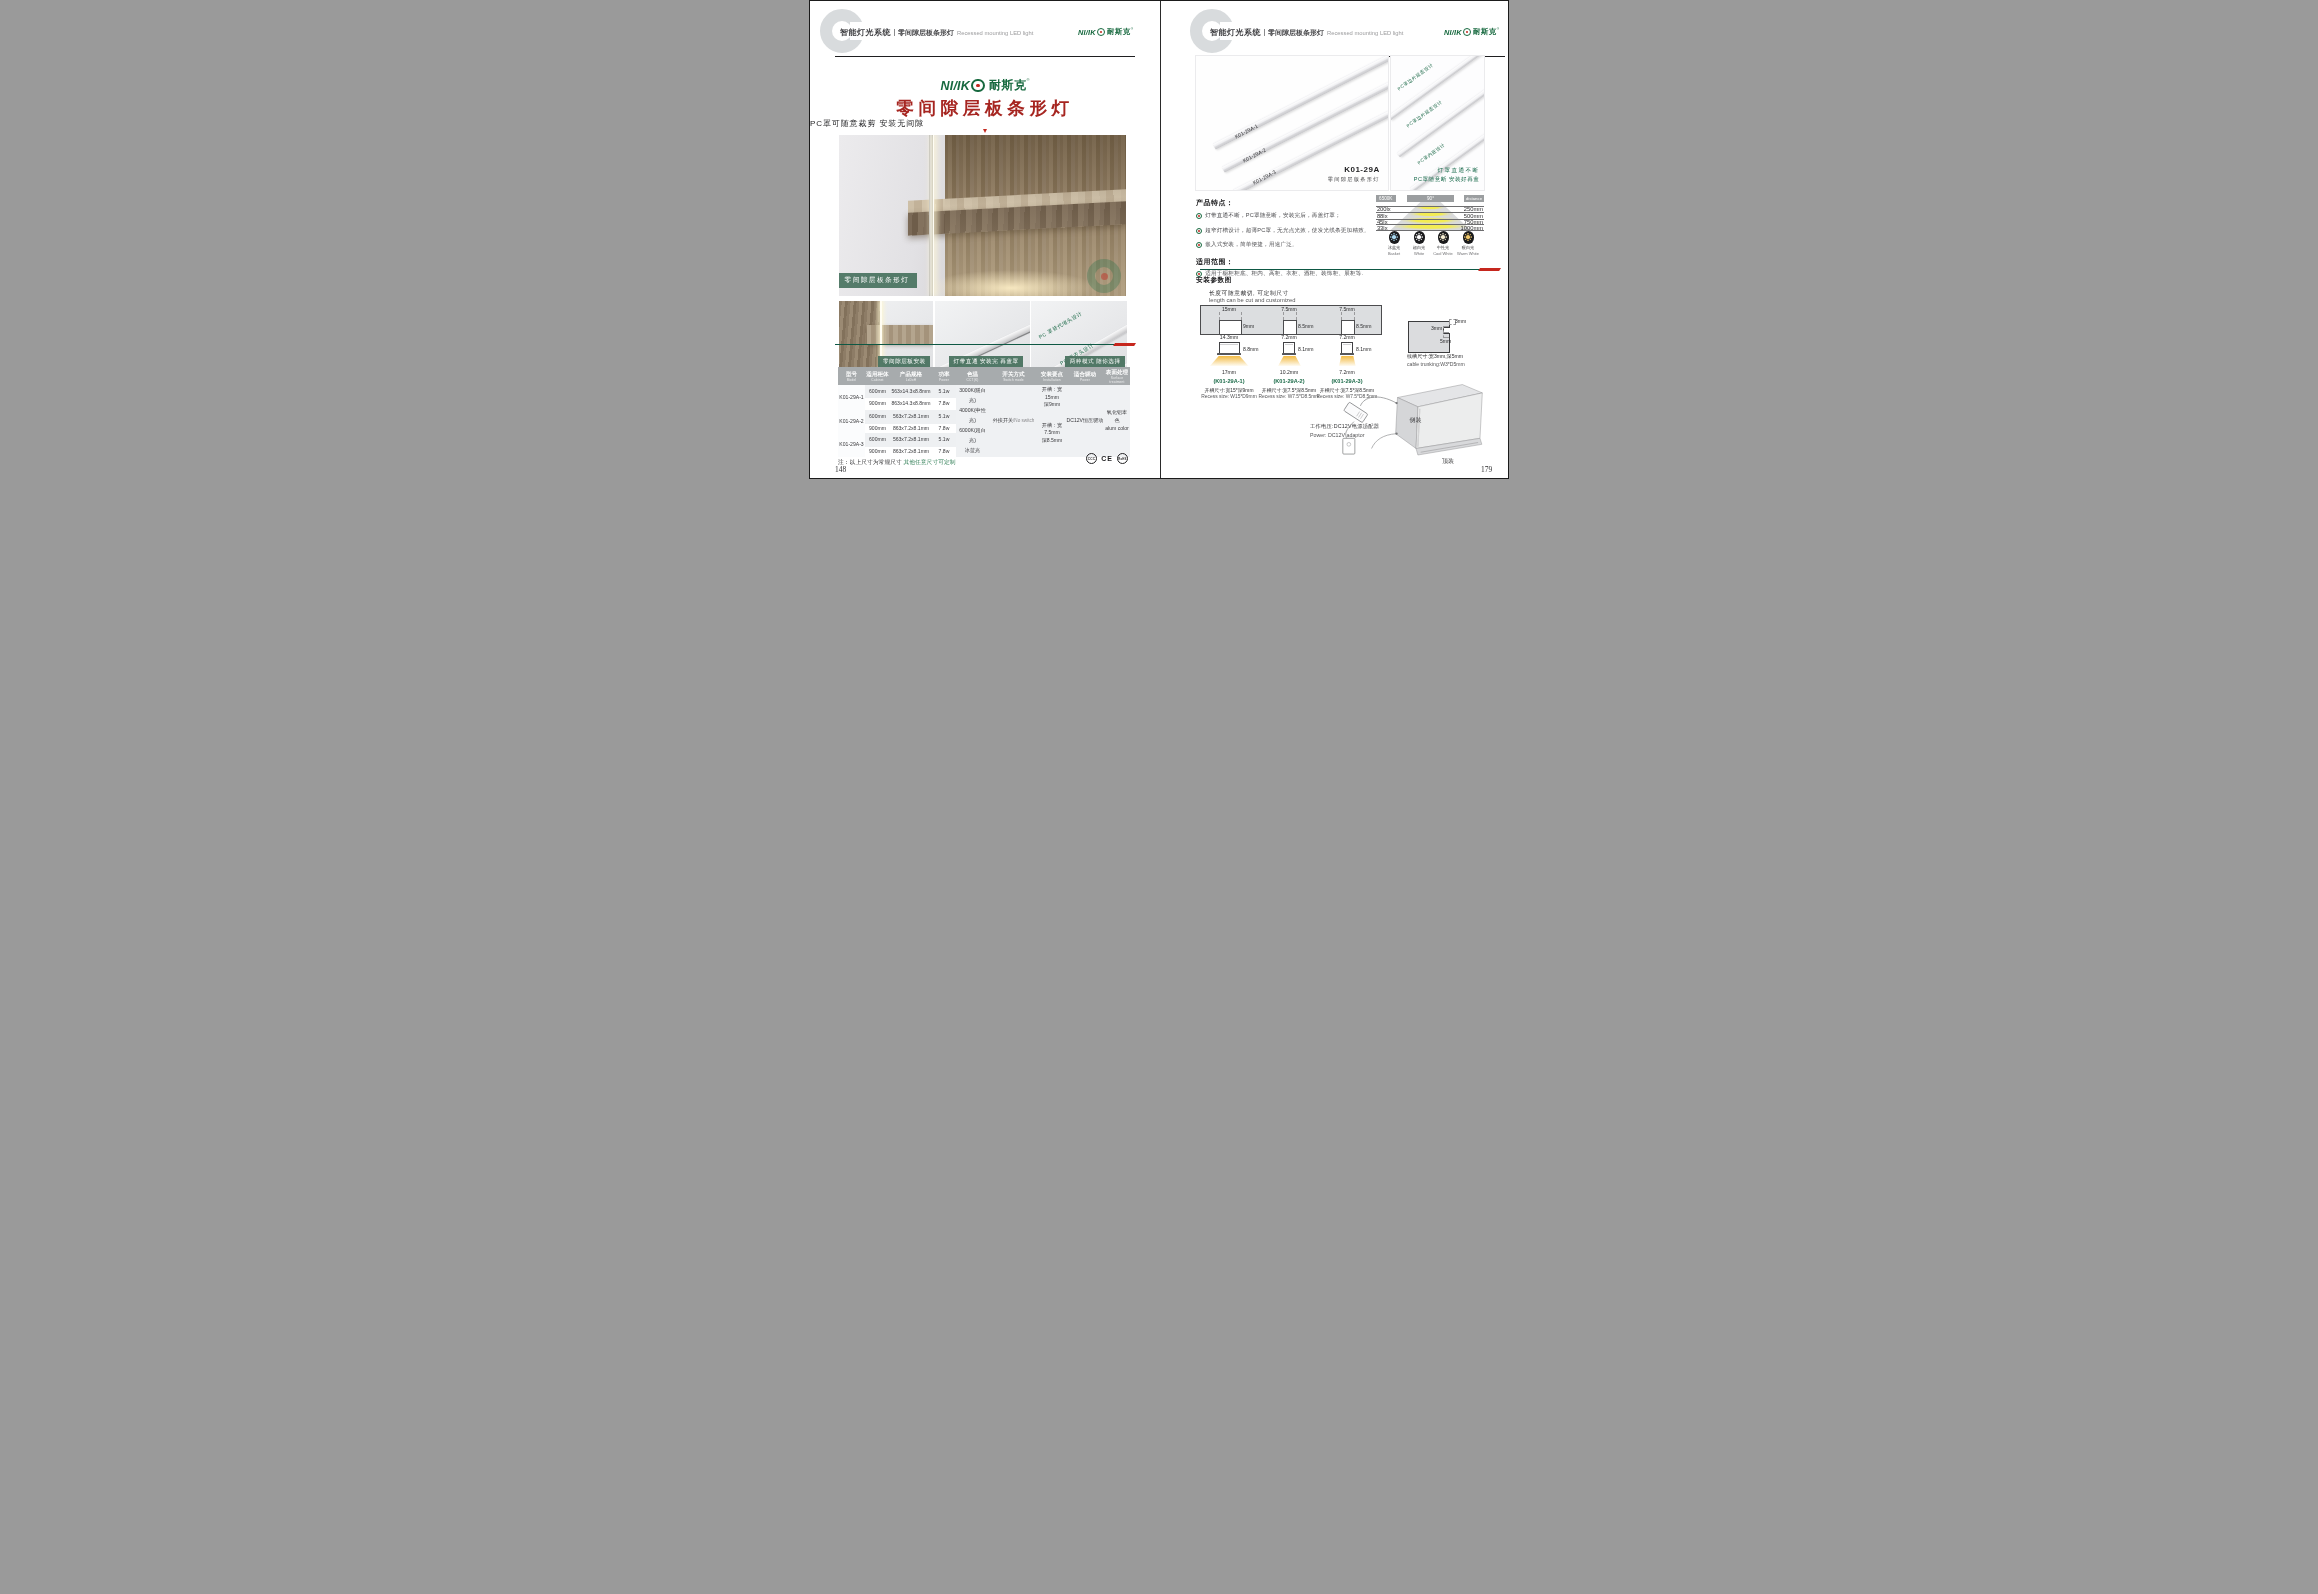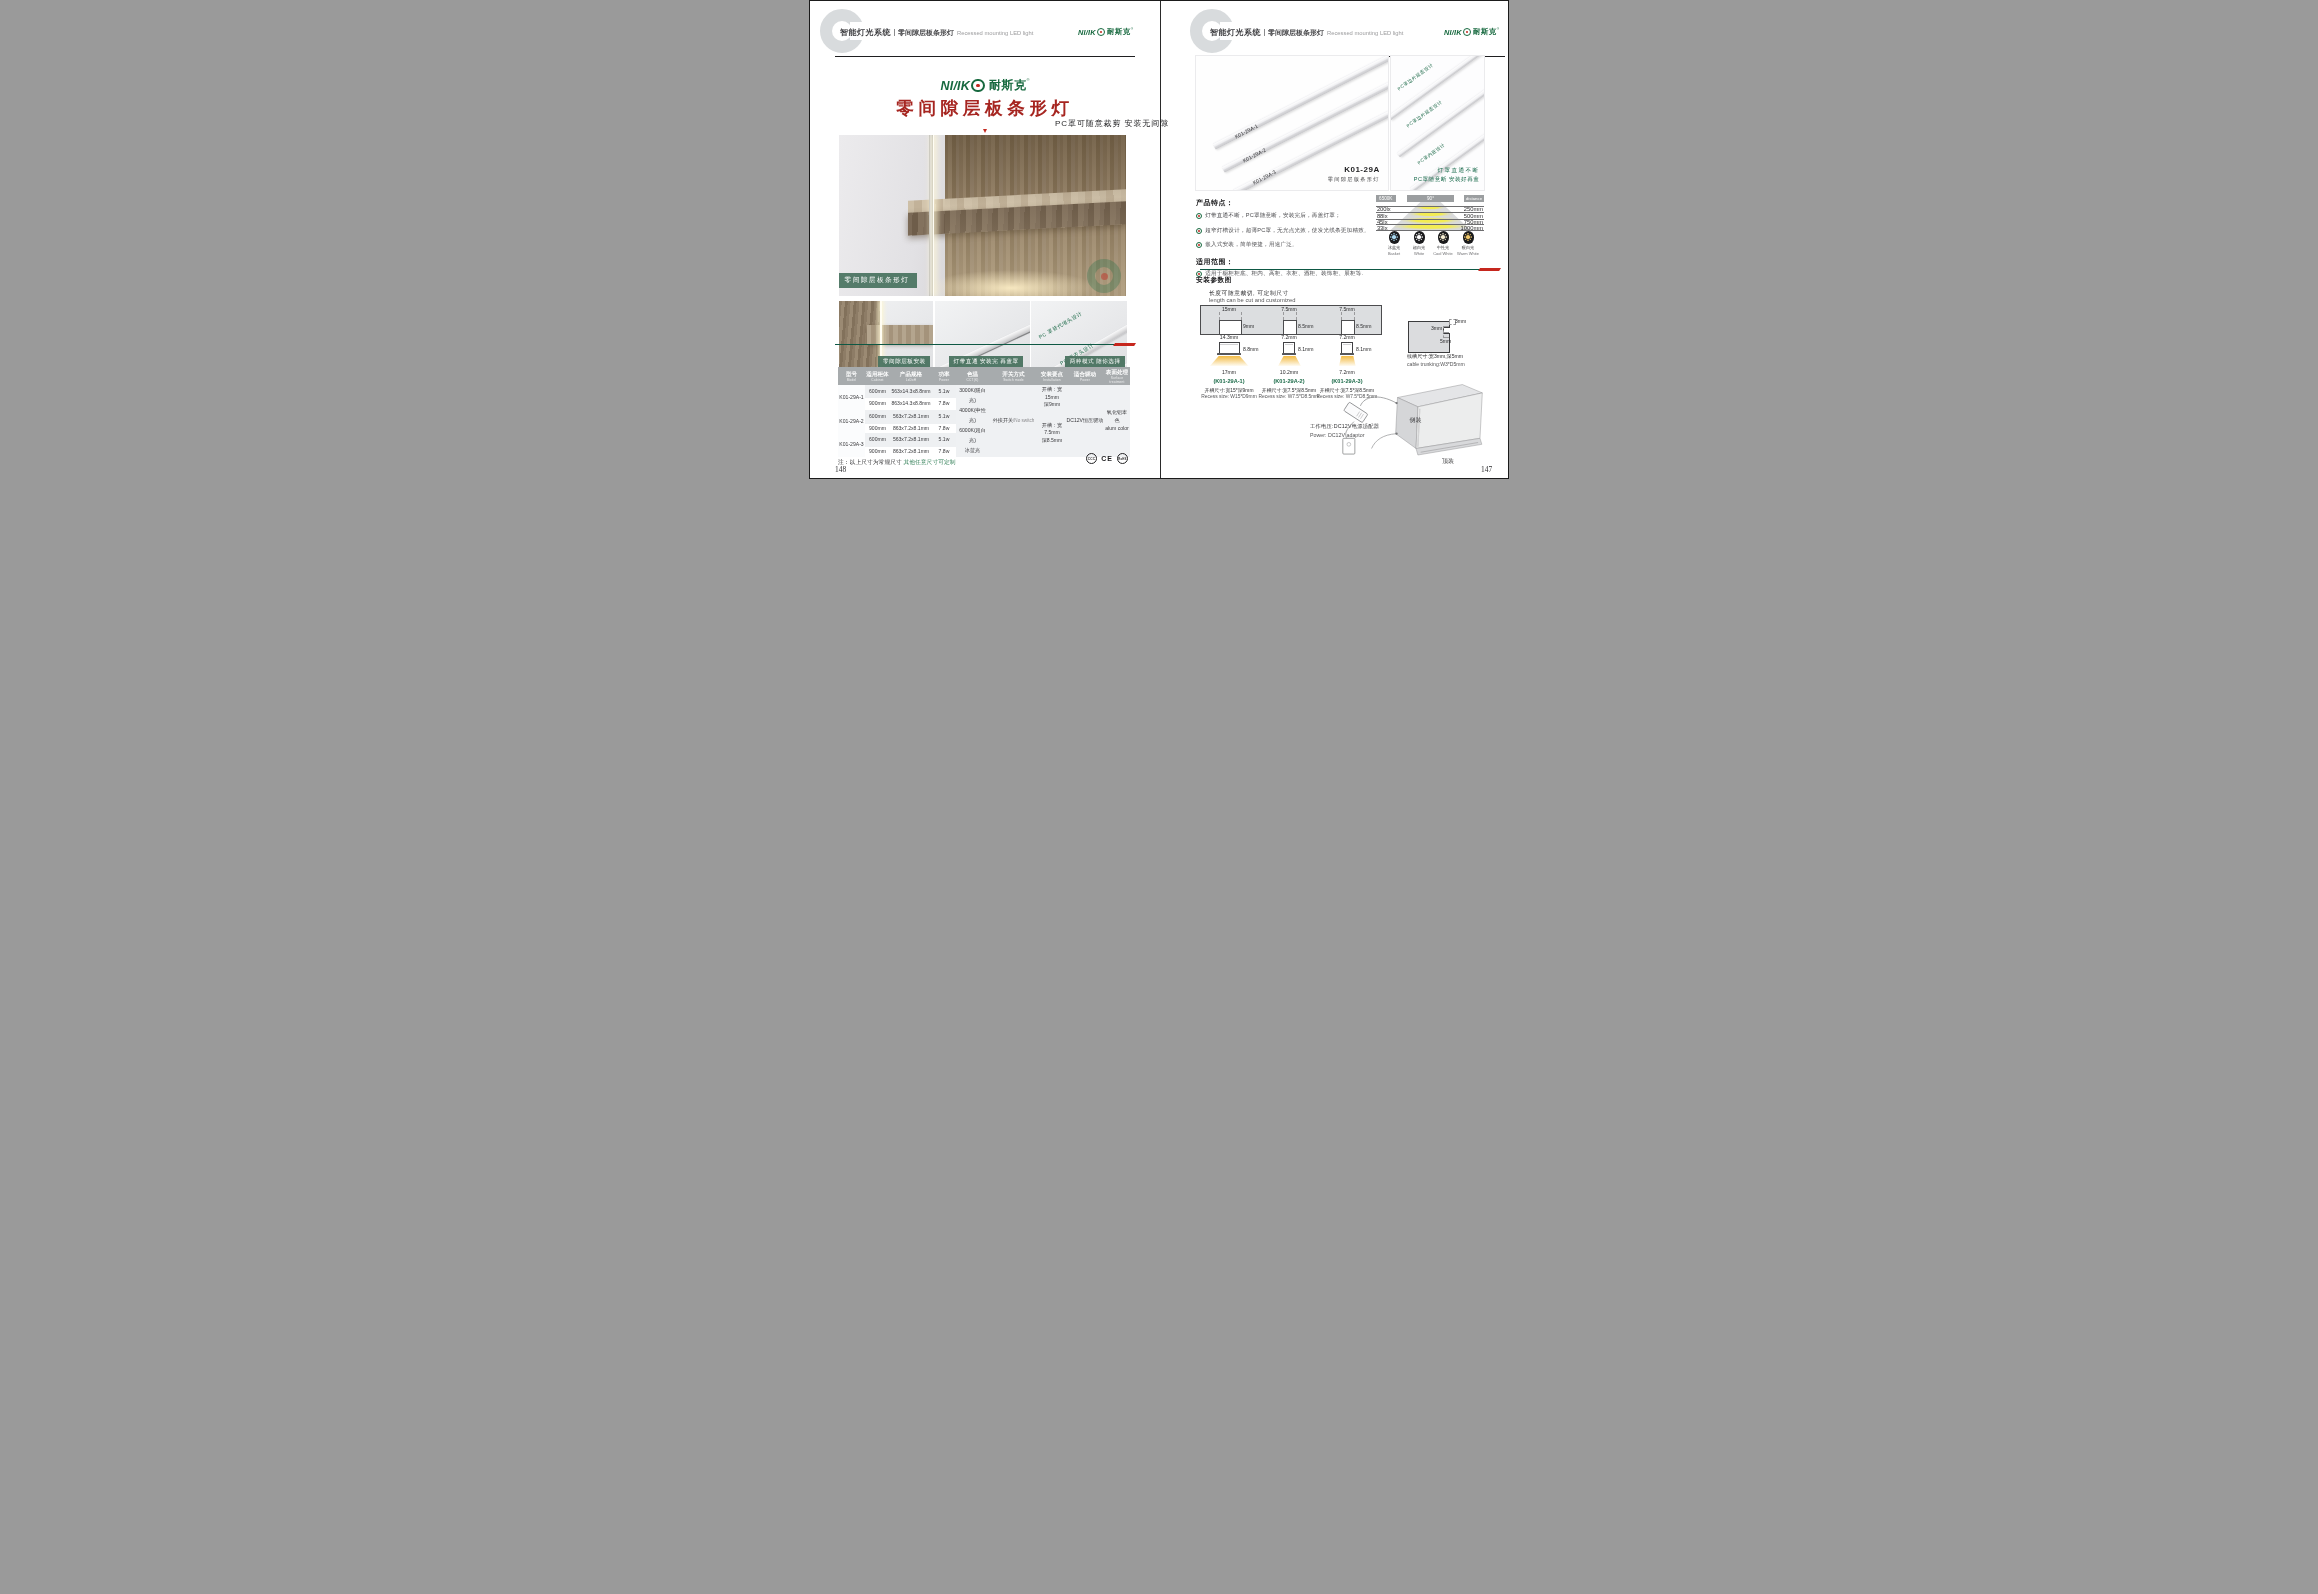--- a/index.html
+++ b/index.html
@@ -27,21 +27,21 @@
   .logo-sm .eye i{width:1.9px;height:1.9px;}
   .hdr-rule{position:absolute;height:1.4px;background:linear-gradient(#4d4d4f 30%,#fff 30% 45%,#1f1f21 45%);}
 
   
   .hero-logo{left:0;top:76px;width:350px;display:flex;justify-content:center;}
   .logo-lg .lat{font-size:12.5px;}
   .logo-lg .cn{font-size:12px;margin-left:2.8px;}
   .logo-lg .eye{width:9.3px;height:9.3px;border-width:2.3px;}
   .logo-lg .eye i{width:3.2px;height:3.2px;}
   .hero-title{left:0;top:95px;width:350px;text-align:center;font-family:"Liberation Serif",serif;font-weight:bold;font-size:17.6px;color:#a62520;letter-spacing:4.6px;}
-  .hero-sub{left:0;top:117px;width:350px;text-align:right;font-size:8px;color:#1f1f21;letter-spacing:0.9px;padding-left:9px;}
+  .hero-sub{left:0;top:117px;width:350px;text-align:left;font-size:8px;color:#1f1f21;letter-spacing:0.9px;}
   .hero-tri{left:173px;top:128px;width:0;height:0;border-left:2.8px solid transparent;border-right:2.8px solid transparent;border-top:4.2px solid #c52b20;}
 
   
   .photo-main{left:29px;top:134px;width:287px;height:161px;overflow:hidden;background:linear-gradient(100deg,#ecebed 0%,#e2e1e4 30%,#d6d4d7 48%,#cbc9cc 60%);}
   .wood-back{position:absolute;left:37%;top:0;width:63%;height:100%;
     background:repeating-linear-gradient(90deg,#8d7a60 0 3.2px,#99866c 3.2px 7px,#857257 7px 11px,#93816a 11px 14.4px);}
   .wood-shade{position:absolute;left:37%;top:0;width:63%;height:100%;background:linear-gradient(180deg,rgba(60,45,25,.35),rgba(0,0,0,0) 45%,rgba(255,240,200,.25) 95%);}
   .shelf-top{position:absolute;left:24%;top:37%;width:76%;height:9%;background:repeating-linear-gradient(88deg,#cdbfa7 0 6.5px,#c2b299 6.5px 14px,#d2c4ac 14px 21.3px);transform:skewY(-3deg);}
   .shelf-front{position:absolute;left:24%;top:45%;width:76%;height:14%;background:repeating-linear-gradient(92deg,#7b6a57 0 4.6px,#6e5d4a 4.6px 10.2px,#83725e 10.2px 16px);transform:skewY(-3deg);box-shadow:0 2.8px 6.5px rgba(70,55,35,.45);}
   .floor-glow{position:absolute;left:30%;bottom:-6%;width:60%;height:22%;background:radial-gradient(closest-side,rgba(255,240,200,.9),rgba(255,240,200,0));}
@@ -535,15 +535,15 @@
     </g>
     <path d="M58,92 C40,110 36,120 44,130" fill="none" stroke="#88898b" stroke-width="1.6"></path>
     <rect x="34" y="128" width="26" height="34" rx="2" fill="#ffffff" stroke="#77787a" stroke-width="1.5"></rect>
     <circle cx="47" cy="141" r="4" fill="none" stroke="#9a9b9d" stroke-width="1.2"></circle>
     <path d="M150,118 C120,120 104,132 96,150" fill="none" stroke="#88898b" stroke-width="1.4"></path>
     <circle cx="150" cy="118" r="2.5" fill="#77787a"></circle>
     <text x="178" y="92" font-size="13" fill="#3e3e40">侧装</text>
     <text x="248" y="182" font-size="13" fill="#3e3e40">顶装</text>
   </svg>
 
-  <div class="abs page-no" style="left:671px;top:464px;">147</div>
+  <div class="abs page-no" style="left:671px;top:464px;">179</div>
 </div>
 
 
 </body></html>

